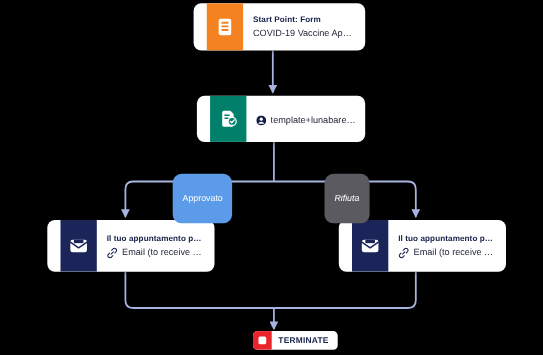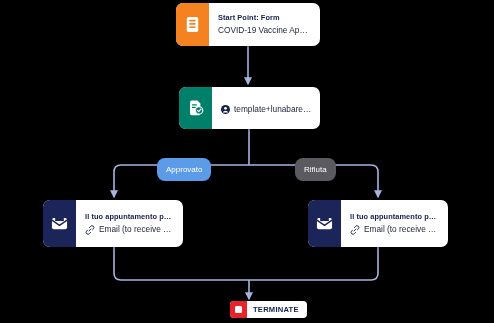--- a/index.html
+++ b/index.html
@@ -14,20 +14,21 @@
 
   svg.edges{position:absolute;left:0;top:0;width:494px;height:323px;}
 
   .node{
     position:absolute;
     display:flex;
     background:#ffffff;
     border-radius:7px;
     box-shadow:0 1px 3px rgba(0,0,0,.35);
     overflow:hidden;
+    padding-left:12px;
   }
   .node .iconbox{
     width:33px;
     flex:0 0 33px;
     display:flex;align-items:center;justify-content:center;
   }
   .node .body{
     flex:1 1 auto;
     padding:6px 8px 6px 9px;
     display:flex;flex-direction:column;justify-content:center;
@@ -70,27 +71,27 @@
 
   #node-email-right{left:308px;top:200px;width:140px;height:47px;}
   #node-email-right .iconbox{background:#1B2559;}
 
   
   .pill{
     position:absolute;
     height:15px;
     border-radius:8px;
     display:flex;align-items:center;justify-content:center;
-    padding:4px 9px;
+    padding:15px 9px;
     font-size:8px;
     color:#ffffff;
     white-space:nowrap;
   }
   #pill-approved{left:157px;top:158px;background:#5B9BE8;}
-  #pill-rejected{left:295px;top:158px;background:#5A5A60;}
+  #pill-rejected{left:295px;top:158px;background:#5A5A60;font-style:italic;}
 
   
   #node-terminate{
     position:absolute;
     left:230px;top:301px;
     height:17px;
     display:flex;align-items:stretch;
     background:#ffffff;
     border-radius:4px;
     overflow:hidden;

